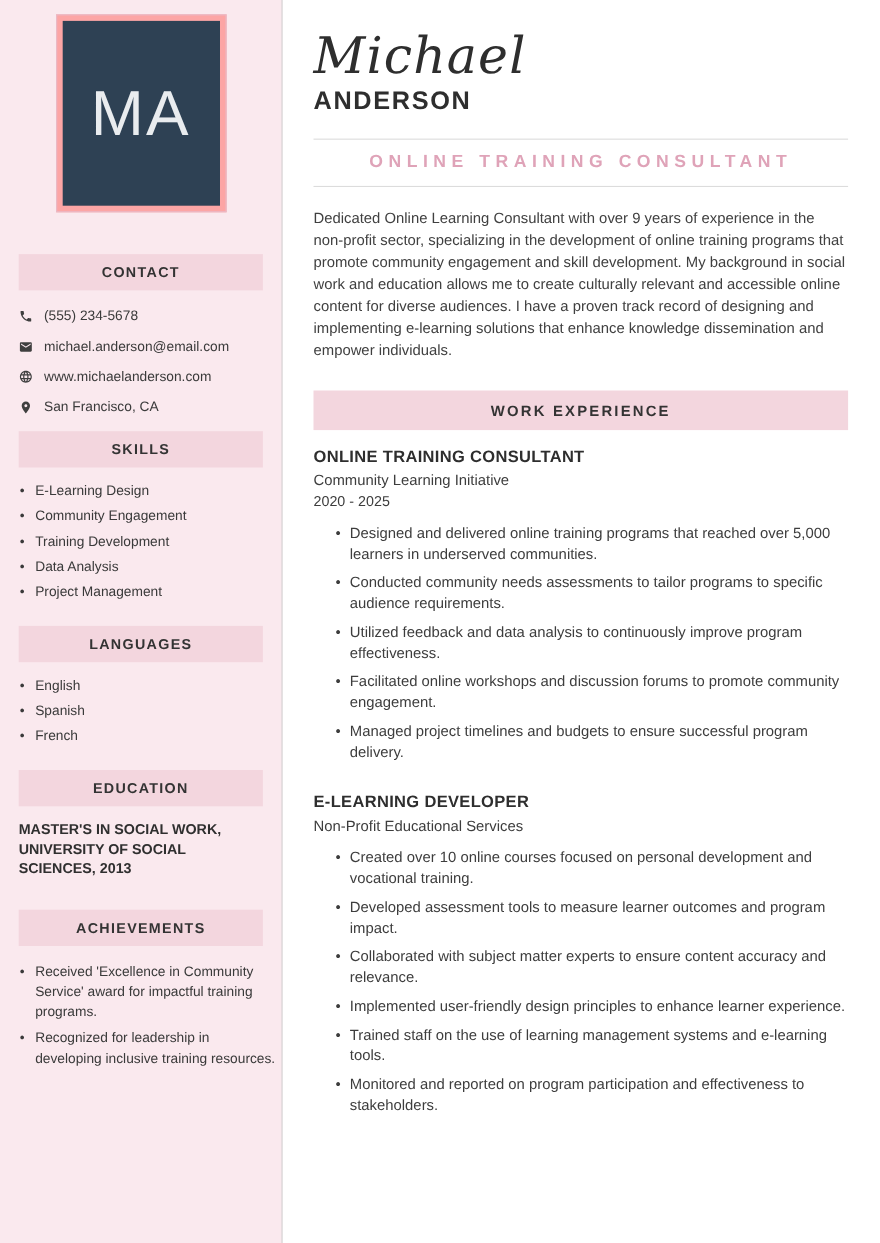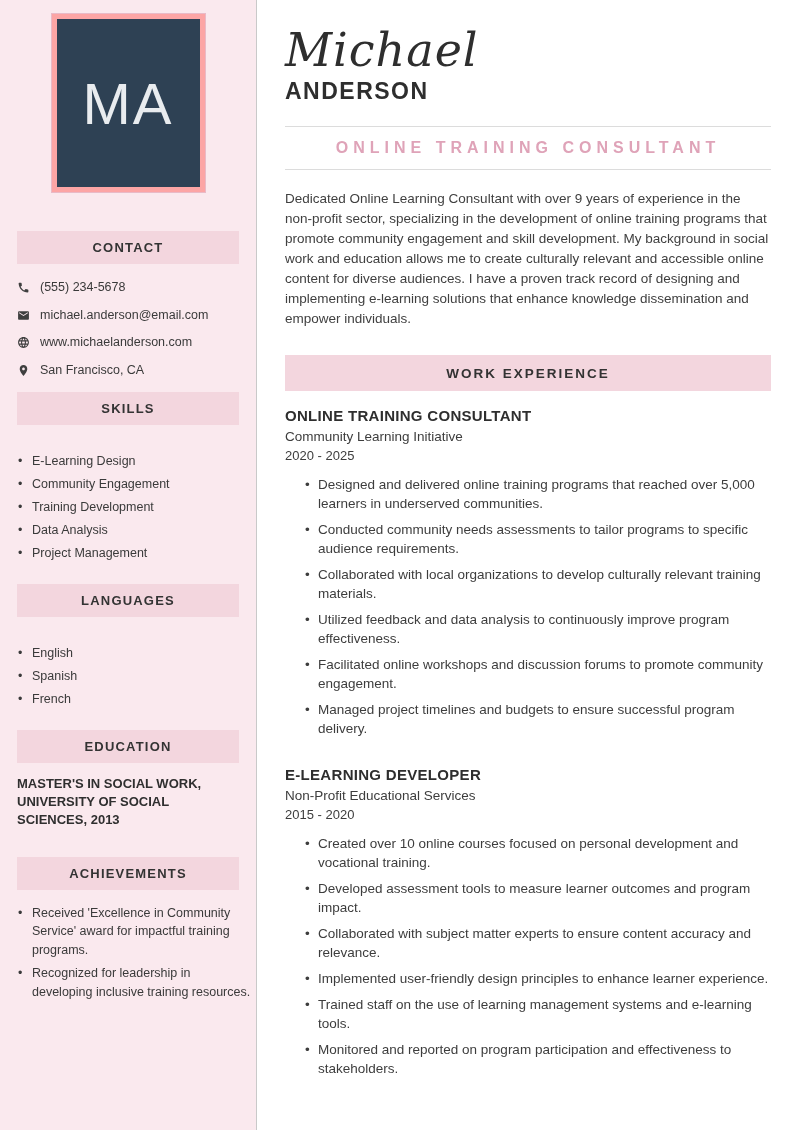--- a/index.html
+++ b/index.html
@@ -54,21 +54,21 @@
   .sh-achievements{margin-top:28px;}
 
   .contact-list{list-style:none;margin:16px 0 0 0;padding:0 14px 0 17px;}
   .contact-list li{
     display:flex;align-items:flex-start;gap:10px;
     font-size:12.5px;line-height:15px;margin-bottom:12.5px;color:#3a3a3a;
   }
   .cicon{width:13px;height:13px;flex:0 0 13px;margin-top:1px;color:#3f3f3f;}
   .cicon svg{width:13px;height:13px;display:block;fill:currentColor;}
 
-  .dot-list{list-style:none;margin:27px 0 0 0;padding:0 2px 0 18px;}
+  .dot-list{list-style:none;margin:12px 0 0 0;padding:0 2px 0 18px;}
   .dot-list li{
     position:relative;padding-left:14px;
     font-size:12.5px;line-height:18.5px;margin-bottom:4.5px;color:#3a3a3a;
   }
   .dot-list li::before{
     content:"•";position:absolute;left:0;top:0;color:#3a3a3a;
   }
   .skills-list li,.langs-list li{margin-bottom:4.5px;}
 
   .edu-text{
@@ -208,31 +208,29 @@
 
     <div class="banner">WORK EXPERIENCE</div>
 
     <section class="job">
       <div class="job-title">ONLINE TRAINING CONSULTANT</div>
       <div class="job-company">Community Learning Initiative</div>
       <div class="job-dates">2020 - 2025</div>
       <ul class="job-bullets">
         <li>Designed and delivered online training programs that reached over 5,000 learners in underserved communities.</li>
         <li>Conducted community needs assessments to tailor programs to specific audience requirements.</li>
-        <li>Collaborated with local organizations to develop culturally relevant training materials.</li>
         <li>Utilized feedback and data analysis to continuously improve program effectiveness.</li>
         <li>Facilitated online workshops and discussion forums to promote community engagement.</li>
         <li>Managed project timelines and budgets to ensure successful program delivery.</li>
       </ul>
     </section>
 
     <section class="job">
       <div class="job-title">E-LEARNING DEVELOPER</div>
       <div class="job-company">Non-Profit Educational Services</div>
-      <div class="job-dates">2015 - 2020</div>
       <ul class="job-bullets">
         <li>Created over 10 online courses focused on personal development and vocational training.</li>
         <li>Developed assessment tools to measure learner outcomes and program impact.</li>
         <li>Collaborated with subject matter experts to ensure content accuracy and relevance.</li>
         <li>Implemented user-friendly design principles to enhance learner experience.</li>
         <li>Trained staff on the use of learning management systems and e-learning tools.</li>
         <li>Monitored and reported on program participation and effectiveness to stakeholders.</li>
       </ul>
     </section>
 

